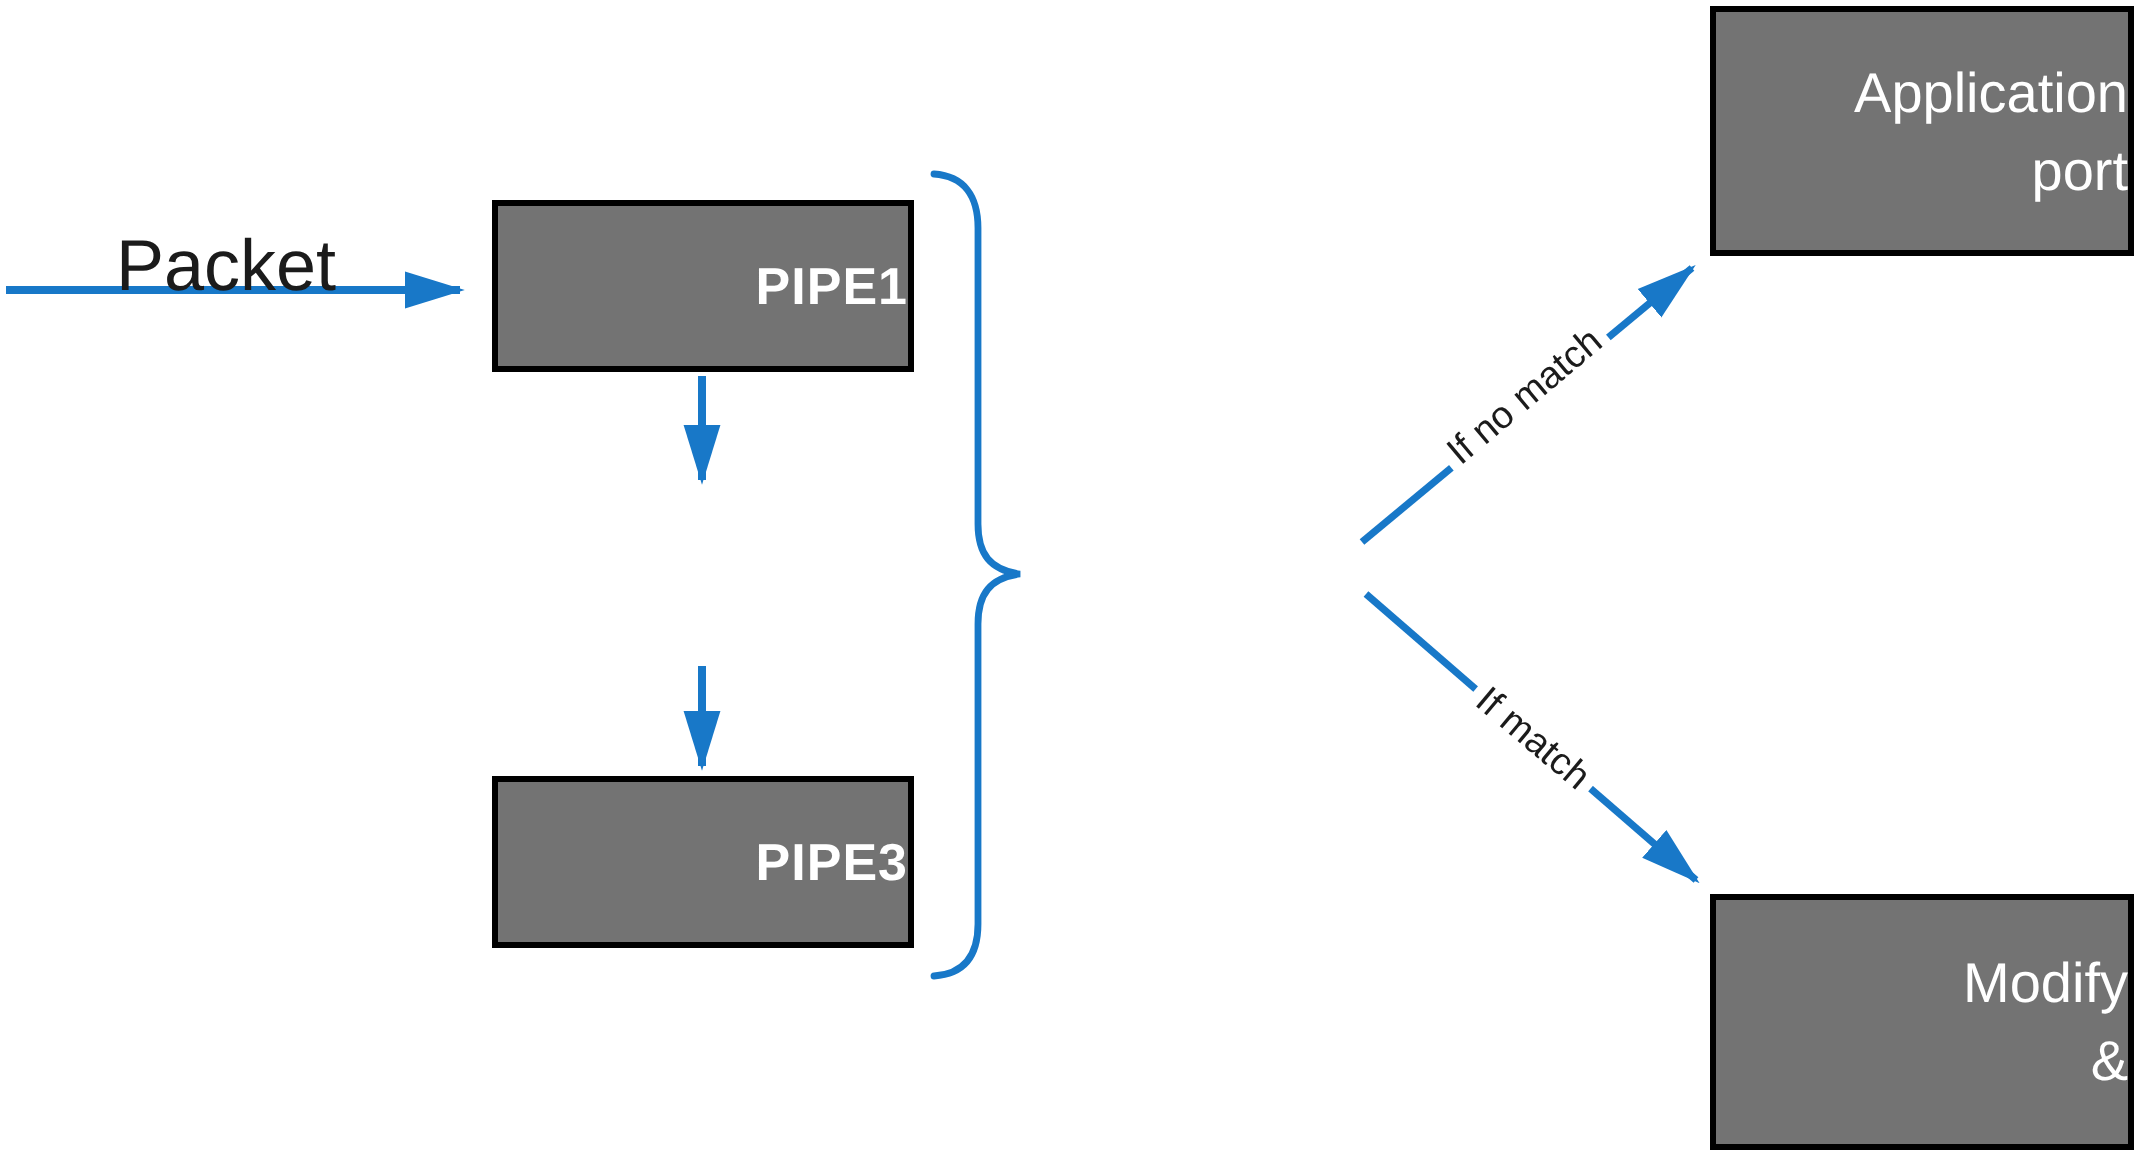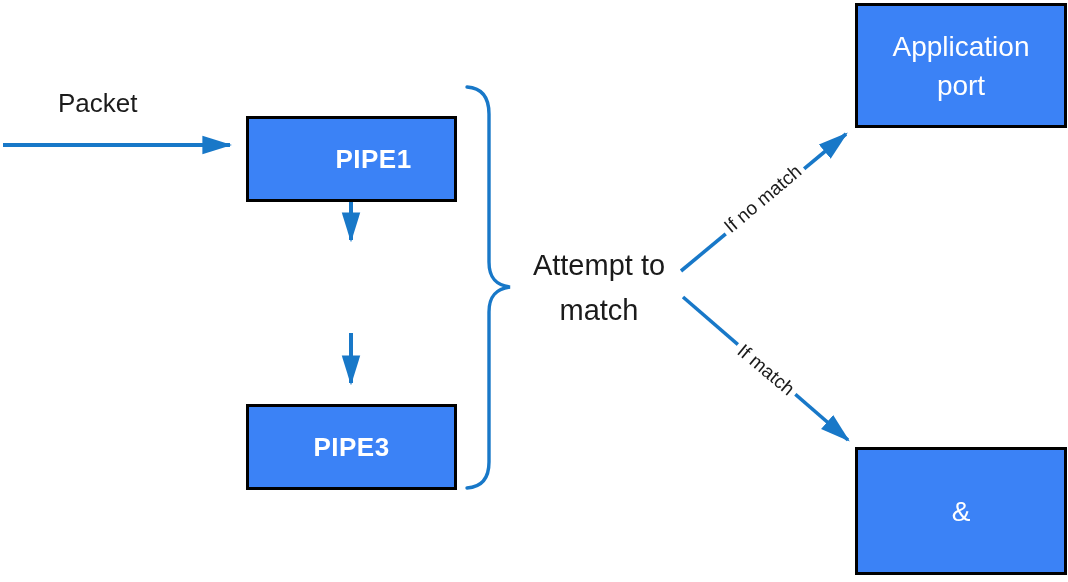--- a/index.html
+++ b/index.html
@@ -16,26 +16,26 @@
     overflow: hidden;
   }
   #connector-layer {
     position: absolute;
     left: 0; top: 0;
     width: 1068px; height: 582px;
     pointer-events: none;
   }
   .node-box {
     position: absolute;
-    background: #3b82f6;
+    background: #737373;
     border: 3px solid #000000;
     box-sizing: border-box;
     display: flex;
     flex-direction: column;
-    align-items: center;
+    align-items: flex-end;
     justify-content: center;
     color: #ffffff;
     text-align: center;
   }
   .pipe-box {
     left: 246px;
     width: 211px;
     height: 86px;
     font-size: 26px;
     font-weight: bold;
@@ -46,22 +46,22 @@
     width: 212px;
     font-size: 28px;
     line-height: 39px;
   }
   .free-label {
     position: absolute;
     color: #1b1b1b;
   }
   #packet-label {
     left: 58px;
-    top: 88px;
-    font-size: 26px;
+    top: 112px;
+    font-size: 36px;
   }
   #attempt-label {
     left: 515px;
     top: 243px;
     width: 168px;
     font-size: 29px;
     line-height: 45px;
     text-align: center;
   }
   .edge-label {
@@ -110,37 +110,37 @@
              L 489 462
              C 489 478, 482 487, 467 488" fill="none" stroke="#1878c8" stroke-width="3.4" stroke-linecap="round"></path>
 
     <line x1="681" y1="271" x2="846" y2="134" stroke="#1878c8" stroke-width="3.6" marker-end="url(#arrowhead)"></line>
 
     <line x1="683" y1="297" x2="848" y2="440" stroke="#1878c8" stroke-width="3.6" marker-end="url(#arrowhead)"></line>
   </svg>
 
   <div id="packet-label" class="free-label">Packet</div>
 
-  <div id="attempt-label" class="free-label">Attempt to match</div>
 
   <div id="no-match-label" class="edge-label">If no match</div>
 
   <div id="match-label" class="edge-label">If match</div>
 
-  <div class="node-box pipe-box" style="top:116px;padding-left:44px;">
+  <div class="node-box pipe-box" style="top:100px;padding-left:44px;">
     <span>PIPE1</span>
   </div>
 
 
-  <div class="node-box pipe-box" style="top:388px;margin-top:16px;">
+  <div class="node-box pipe-box" style="top:388px;">
     <span>PIPE3</span>
   </div>
 
   <div class="node-box dest-box" style="top:3px; height:125px;">
     <div>Application</div>
     <div>port</div>
   </div>
 
   <div class="node-box dest-box" style="top:447px; height:128px;">
+    <div>Modify</div>
     <div>&amp;</div>
   </div>
 
 </div>
 
 </body></html>

